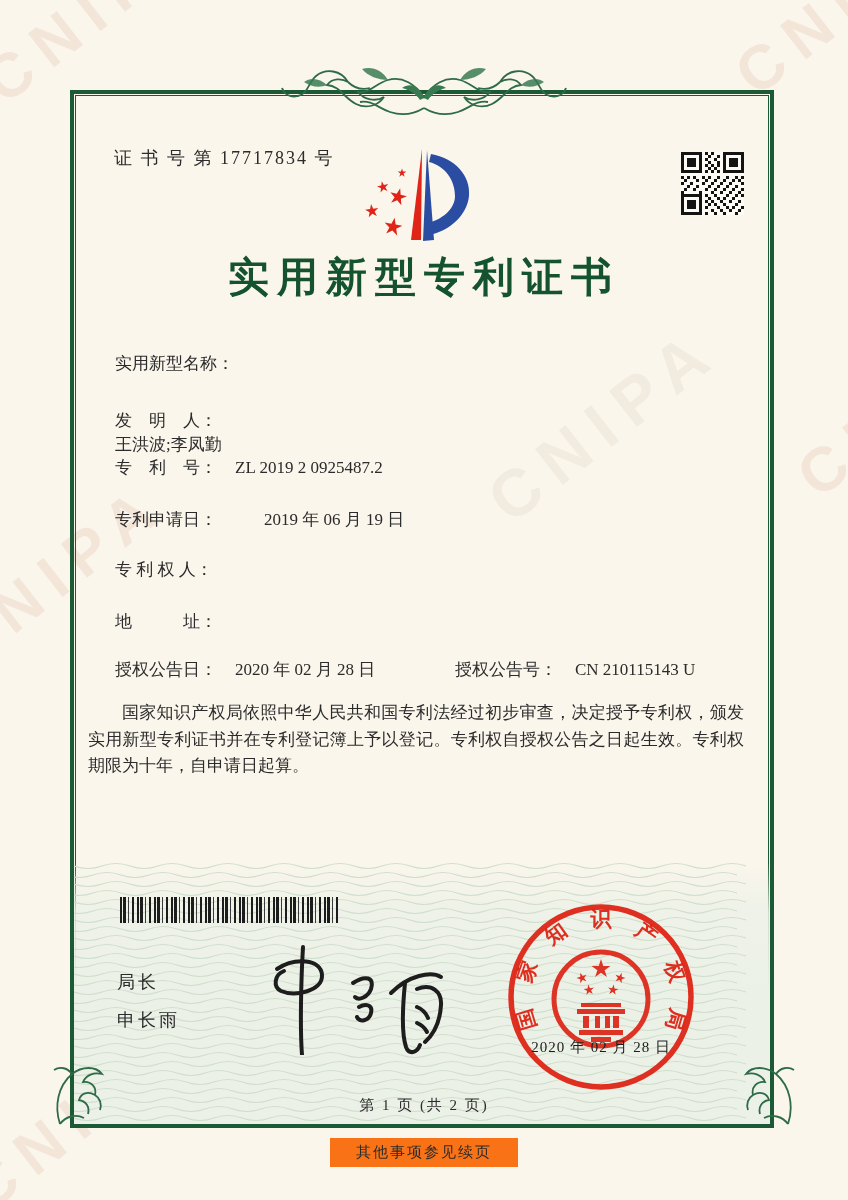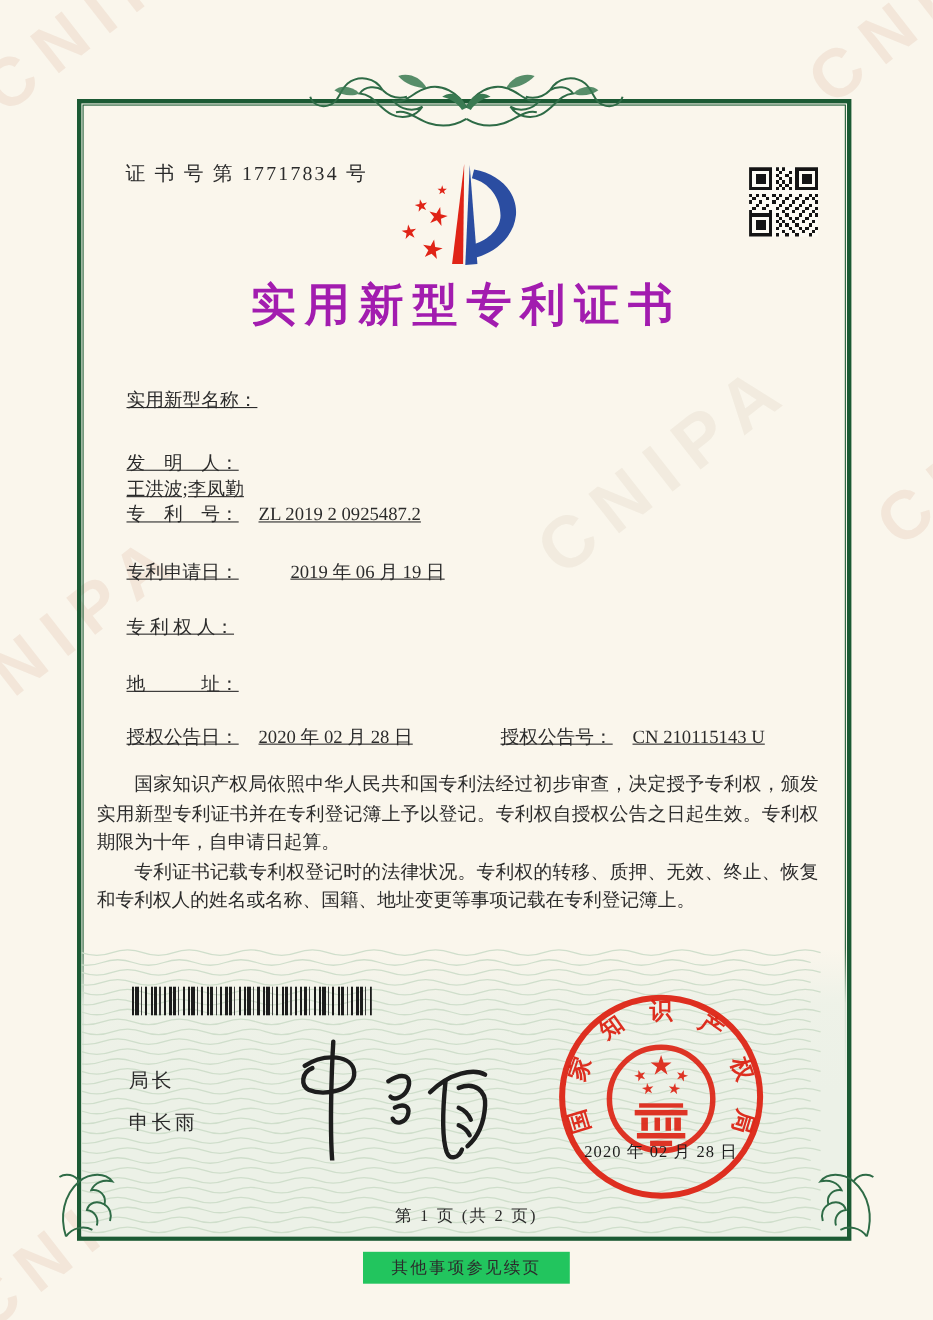--- a/index.html
+++ b/index.html
@@ -30,23 +30,23 @@
     position:absolute;left:74px;top:862px;width:696px;height:262px;
     background:linear-gradient(180deg,rgba(236,241,231,0) 0,rgba(236,241,231,.85) 50px,#ecf1e7 130px,#ecf1e7 100%);
     overflow:hidden;z-index:1;
   }
   .cert-no{
     position:absolute;left:114px;top:146px;font-size:18px;letter-spacing:2px;
     white-space:pre-wrap;z-index:2;
   }
   .title{
     position:absolute;left:0;right:0;top:250px;text-align:center;
-    font-size:41px;font-weight:bold;letter-spacing:8px;color:#a21caf;z-index:2;
-  }
-  .frow{position:absolute;left:115px;right:80px;font-size:17px;line-height:24px;z-index:2;display:flex;text-decoration:underline;}
+    font-size:41px;font-weight:bold;letter-spacing:8px;color:#14532d;z-index:2;
+  }
+  .frow{position:absolute;left:115px;right:80px;font-size:17px;line-height:24px;z-index:2;display:flex;}
   .flabel{display:inline-block;width:120px;flex:none;white-space:pre-wrap;}
   .fval{white-space:pre-wrap;}
   .fval.w1{display:inline-block;width:220px;flex:none;}
   .paras{
     position:absolute;left:88px;top:700px;width:656px;font-size:17px;
     line-height:26.5px;z-index:2;text-align:justify;
   }
   .paras p{margin:0;text-indent:2em;}
   .barcode{
     position:absolute;left:120px;top:897px;width:218px;height:26px;z-index:2;
@@ -56,21 +56,21 @@
       #3a3a3a 8px 9px,transparent 9px 12px,
       #1c1c1c 12px 14px,transparent 14px 17px);
   }
   .signoff{position:absolute;left:117px;font-size:18px;letter-spacing:3px;z-index:2;}
   .pageinfo{
     position:absolute;left:0;right:0;top:1096px;text-align:center;
     font-size:15px;letter-spacing:2px;z-index:2;
   }
   .contnote{
     position:absolute;left:50%;top:1138px;transform:translateX(-50%);
-    background:#22c55e;padding:5px 26px;font-size:15px;letter-spacing:2px;z-index:2;
+    background:#f97316;padding:5px 26px;font-size:15px;letter-spacing:2px;z-index:2;
     white-space:nowrap;
   }
   svg{display:block;}
   .z2{z-index:2;} .z3{z-index:3;}
 </style>
 </head>
 <body>
 
 <div class="wm" style="left:-36px;top:-26px;">CNIPA</div>
 <div class="wm" style="left:716px;top:-34px;">CNIPA</div>
@@ -205,21 +205,20 @@
 </div>
 <div class="frow" style="top:658px;">
   <span class="flabel">授权公告日：</span>
   <span class="fval w1">2020 年 02 月 28 日</span>
   <span class="flabel">授权公告号：</span>
   <span class="fval">CN 210115143 U</span>
 </div>
 
 <div class="paras">
   <p>国家知识产权局依照中华人民共和国专利法经过初步审查，决定授予专利权，颁发实用新型专利证书并在专利登记簿上予以登记。专利权自授权公告之日起生效。专利权期限为十年，自申请日起算。</p>
-  <p>专利证书记载专利权登记时的法律状况。专利权的转移、质押、无效、终止、恢复和专利权人的姓名或名称、国籍、地址变更等事项记载在专利登记簿上。</p>
 </div>
 
 <div class="barcode"></div>
 
 <div class="signoff" style="top:970px;">局长</div>
 <div class="signoff" style="top:1008px;">申长雨</div>
 
 <svg class="abs z2" style="left:225px;top:935px;" width="230" height="120" viewBox="0 0 230 120">
   <g stroke="#1d1d1d" stroke-width="4" fill="none" stroke-linecap="round" stroke-linejoin="round">
     <path d="M78,12 C76,45 75,95 77,120"></path>

